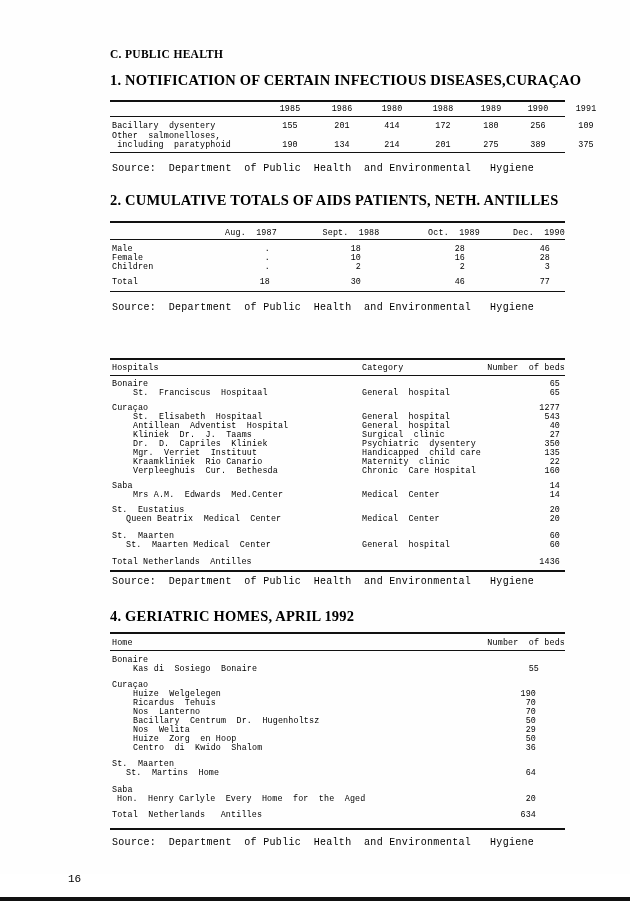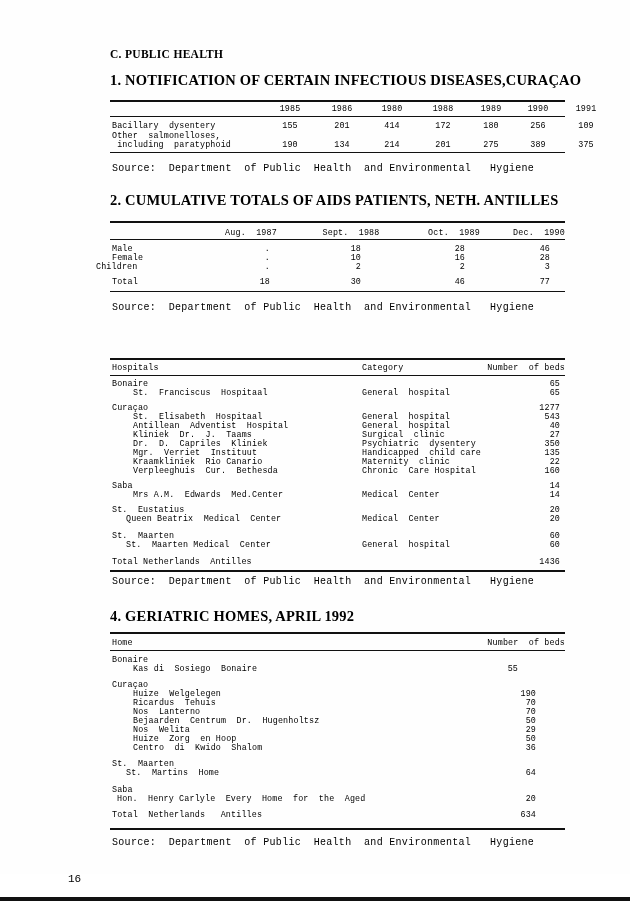--- a/index.html
+++ b/index.html
@@ -140,21 +140,21 @@
   <div class="cell r" style="left:291px; top:244px; width:70px;">18</div>
   <div class="cell r" style="left:395px; top:244px; width:70px;">28</div>
   <div class="cell r" style="left:480px; top:244px; width:70px;">46</div>
 
   <div class="cell" style="left:112px; top:253px;">Female</div>
   <div class="cell r" style="left:200px; top:253px; width:70px;">.</div>
   <div class="cell r" style="left:291px; top:253px; width:70px;">10</div>
   <div class="cell r" style="left:395px; top:253px; width:70px;">16</div>
   <div class="cell r" style="left:480px; top:253px; width:70px;">28</div>
 
-  <div class="cell" style="left:96px; top:262px;">Children</div>
+  <div class="cell" style="left:112px; top:262px;">Children</div>
   <div class="cell r" style="left:200px; top:262px; width:70px;">.</div>
   <div class="cell r" style="left:291px; top:262px; width:70px;">2</div>
   <div class="cell r" style="left:395px; top:262px; width:70px;">2</div>
   <div class="cell r" style="left:480px; top:262px; width:70px;">3</div>
 
   <div class="cell" style="left:112px; top:277px;">Total</div>
   <div class="cell r" style="left:200px; top:277px; width:70px;">18</div>
   <div class="cell r" style="left:291px; top:277px; width:70px;">30</div>
   <div class="cell r" style="left:395px; top:277px; width:70px;">46</div>
   <div class="cell r" style="left:480px; top:277px; width:70px;text-align:right;">77</div>
@@ -238,33 +238,33 @@
 
   <div class="rule thick" style="left:110px; top:632px; width:455px;"></div>
 
   <div class="cell" style="left:112px; top:638px;">Home</div>
   <div class="cell r" style="left:470px; top:638px; width:95px;">Number  of beds</div>
 
   <div class="rule thin" style="left:110px; top:650px; width:455px;"></div>
 
   <div class="cell" style="left:112px; top:655px;">Bonaire</div>
   <div class="cell" style="left:133px; top:664px;">Kas di  Sosiego  Bonaire</div>
-  <div class="cell r" style="left:452px; top:664px; width:66px;font-family:Liberation Mono, monospace;">55</div>
+  <div class="cell r" style="left:473px; top:664px; width:66px;font-family:Liberation Mono, monospace;">55</div>
 
   <div class="cell" style="left:112px; top:680px;">Curaçao</div>
   <div class="cell" style="left:133px; top:689px;">Huize  Welgelegen</div>
   <div class="cell r" style="left:470px; top:689px; width:66px;">190</div>
 
   <div class="cell" style="left:133px; top:698px;">Ricardus  Tehuis</div>
   <div class="cell r" style="left:470px; top:698px; width:66px;">70</div>
 
   <div class="cell" style="left:133px; top:707px;">Nos  Lanterno</div>
   <div class="cell r" style="left:470px; top:707px; width:66px;">70</div>
 
-  <div class="cell" style="left:133px; top:716px;">Bejaarden  Centrum  Dr.  Hugenholtsz</div>
+  <div class="cell" style="left:133px; top:716px;">Bacillary  Centrum  Dr.  Hugenholtsz</div>
   <div class="cell r" style="left:470px; top:716px; width:66px;">50</div>
 
   <div class="cell" style="left:133px; top:725px;">Nos  Welita</div>
   <div class="cell r" style="left:470px; top:725px; width:66px;">29</div>
 
   <div class="cell" style="left:133px; top:734px;">Huize  Zorg  en Hoop</div>
   <div class="cell r" style="left:470px; top:734px; width:66px;">50</div>
 
   <div class="cell" style="left:133px; top:743px;">Centro  di  Kwido  Shalom</div>
   <div class="cell r" style="left:470px; top:743px; width:66px;">36</div>

